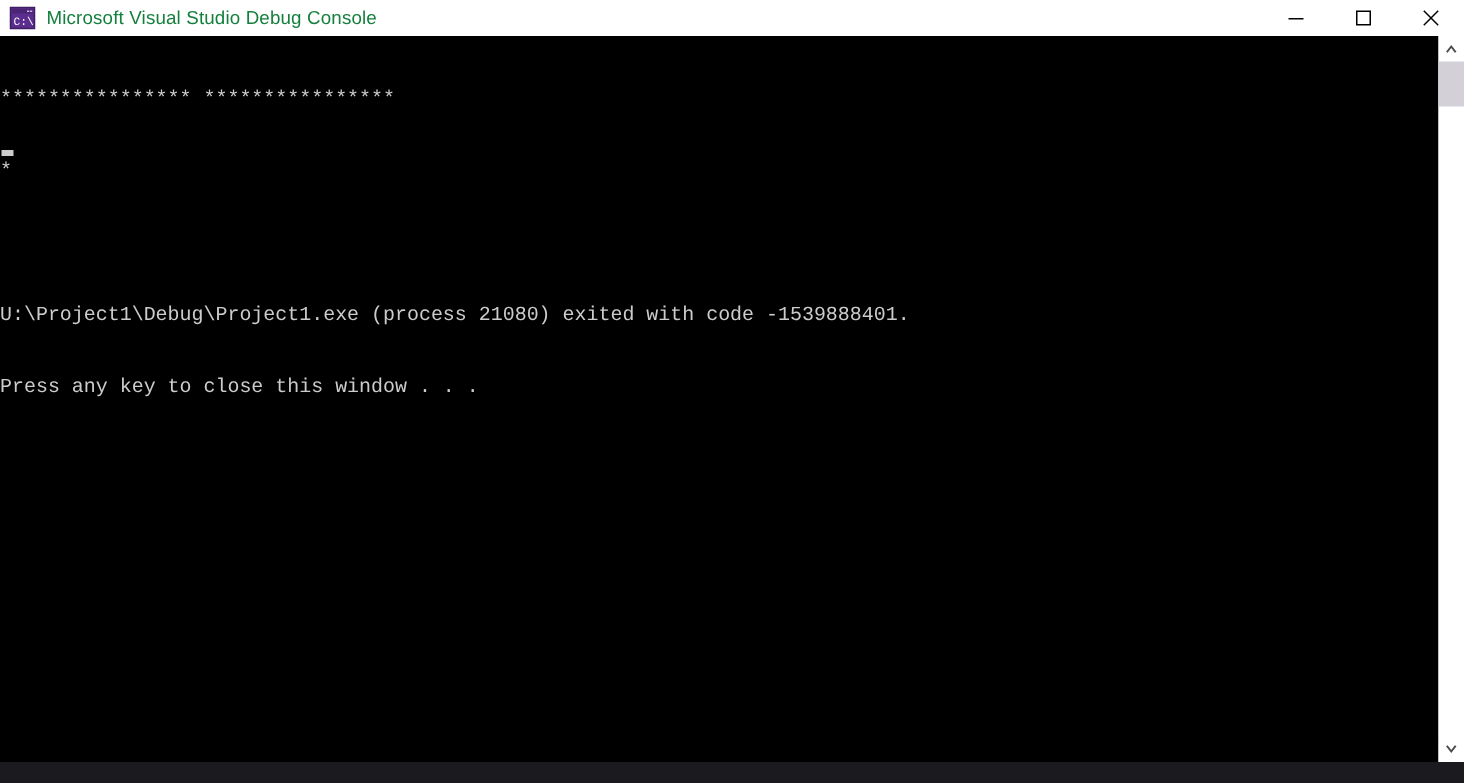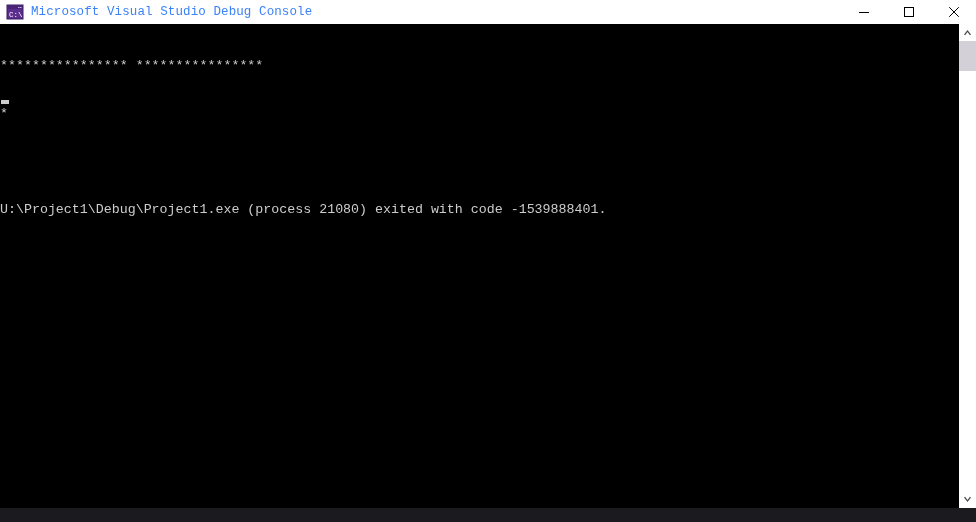--- a/index.html
+++ b/index.html
@@ -42,24 +42,24 @@
   }
   .app-icon {
     width: 18px;
     height: 16px;
     margin-right: 7px;
     flex: 0 0 auto;
     display: block;
   }
   .title-text {
     font-size: 12.5px;
-    color: #3b82f6;
+    color: #15803d;
     letter-spacing: 0.1px;
     white-space: nowrap;
-    font-family: Liberation Mono, monospace;
+    font-family: Liberation Sans, sans-serif;
   }
 
   .window-controls {
     display: flex;
     height: 24px;
     flex: 0 0 auto;
   }
   .win-btn {
     width: 45px;
     height: 24px;
@@ -187,20 +187,21 @@
       </div>
     </div>
   </div>
 
   <div class="console-area">
     <div class="console-text">
       <div class="console-line">**************** ****************</div>
       <div class="console-line">*</div>
       <div class="console-line"></div>
       <div class="console-line">U:\Project1\Debug\Project1.exe (process 21080) exited with code -1539888401.</div>
+      <div class="console-line">Press any key to close this window . . .</div>
       <div class="cursor-block"></div>
     </div>
 
     <div class="scrollbar">
       <div class="sb-arrow">
         <svg width="9" height="7" viewBox="0 0 9 7" xmlns="http://www.w3.org/2000/svg">
           <path d="M4.5 1 L8 5.5 L6.9 6.2 L4.5 3 L2.1 6.2 L1 5.5 Z" fill="#4a4a4a"></path>
         </svg>
       </div>
       <div class="sb-track">

